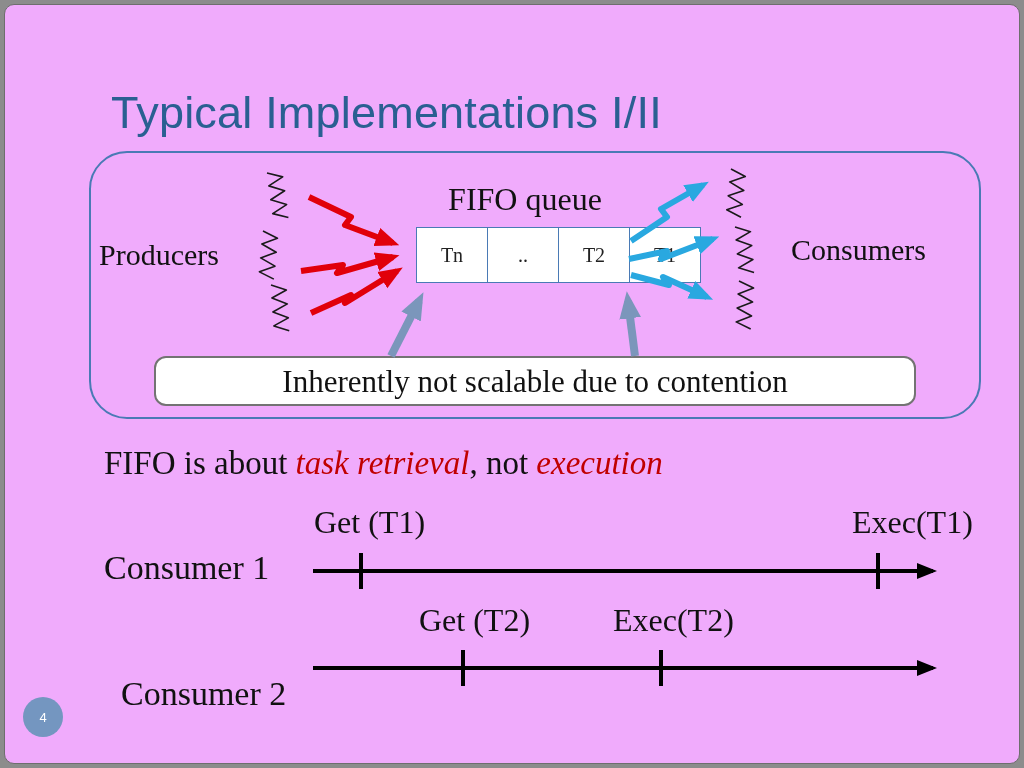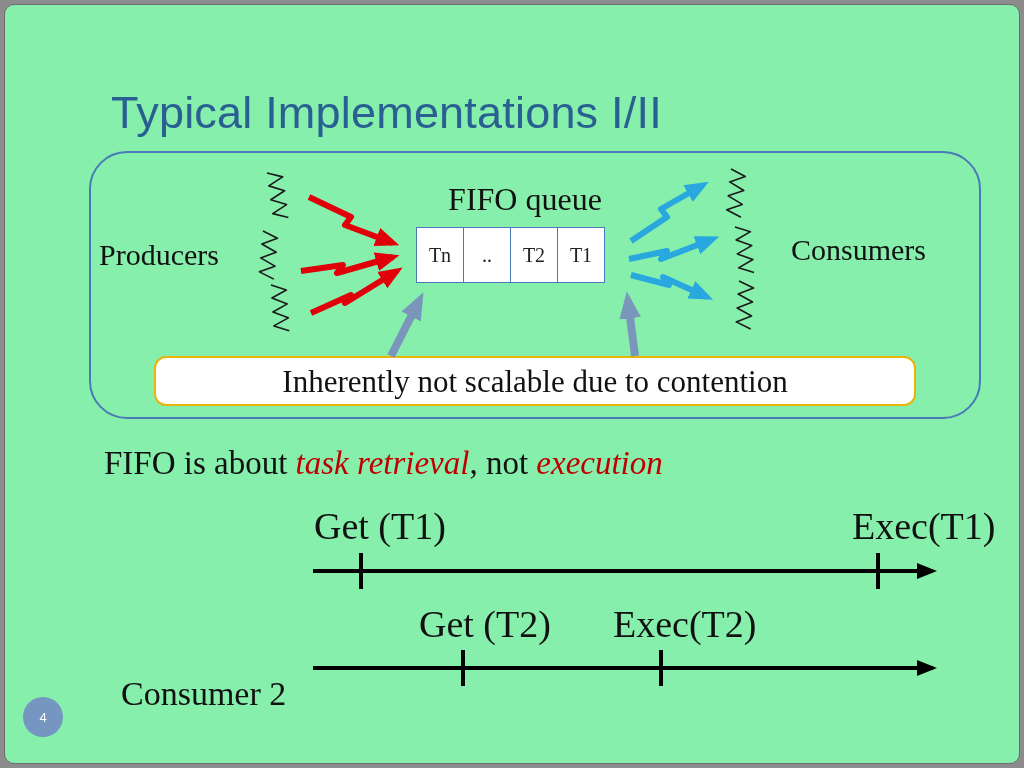--- a/index.html
+++ b/index.html
@@ -6,21 +6,21 @@
   body {
     width: 1024px; height: 768px;
     background: #8c8c8c;
     font-family: "Liberation Serif", serif;
     position: relative;
     overflow: hidden;
   }
   .slide {
     position: absolute; left: 4px; top: 4px;
     width: 1014px; height: 758px;
-    background: #86efac;
+    background: #f0abfc;
     border: 1px solid #6e6e6e;
     border-radius: 10px;
     overflow: hidden;
   }
   .abs { position: absolute; }
 
   .title {
     left: 106px; top: 82px;
     font-family: "Liberation Sans", sans-serif;
     font-size: 45px;
@@ -39,51 +39,51 @@
   .fifo-label {
     left: 390px; top: 176px; width: 260px;
     text-align: center;
     font-size: 32px; color: #111;
   }
   .producers { left: 94px; top: 233px; font-size: 30px; color: #111; }
   .consumers { left: 786px; top: 228px; font-size: 30px; color: #111; }
 
   .queue { left: 411px; top: 222px; display: flex; }
   .qcell {
-    width: 48px; height: 56px;
+    width: 72px; height: 56px;
     border: 1px solid #4a7ab5;
     margin-left: -1px;
     display: flex; align-items: center; justify-content: center;
     font-size: 20px; color: #222;
     background: #fff;
     box-sizing: border-box;
   }
   .qcell:first-child { margin-left: 0; }
 
   .callout {
     left: 149px; top: 351px;
     width: 762px; height: 50px;
-    border: 2px solid #eab308;
+    border: 2px solid #737373;
     border-radius: 12px;
     background: #fff;
     text-align: center;
     font-size: 31px; color: #111;
     line-height: 48px;
     box-sizing: border-box;
   }
 
   .stmt {
     left: 99px; top: 440px;
     font-size: 33px; color: #111;
     white-space: nowrap;
     text-align: right;
   }
   .em-red { color: #c00000; font-style: italic; }
 
-  .evt { font-size: 38px; color: #111; white-space: nowrap; }
+  .evt { font-size: 32px; color: #111; white-space: nowrap; }
   .evt.get-t1  { left: 309px; top: 499px; }
   .evt.exec-t1 { left: 847px; top: 499px; }
   .evt.get-t2  { left: 414px; top: 597px; }
   .evt.exec-t2 { left: 608px; top: 597px; text-align: right; }
 
   .consumer-label { font-size: 34px; color: #111; white-space: nowrap; }
   .consumer-label.c1 { left: 99px; top: 544px; }
   .consumer-label.c2 { left: 116px; top: 642px; margin-top: 28px; }
 
   .overlay {
@@ -124,20 +124,21 @@
   </div>
 
   <div class="abs callout">Inherently not scalable due to contention</div>
 
   <div class="abs stmt">
     <span>FIFO is about </span><span class="em-red">task retrieval</span><span>, not </span><span class="em-red">execution</span>
   </div>
 
   <div class="abs evt get-t1">Get (T1)</div>
   <div class="abs evt exec-t1">Exec(T1)</div>
+  <div class="abs consumer-label c1">Consumer 1</div>
 
   <div class="abs evt get-t2">Get (T2)</div>
   <div class="abs evt exec-t2">Exec(T2)</div>
   <div class="abs consumer-label c2">Consumer 2</div>
 
   <svg class="overlay" viewBox="0 0 1014 758">
     <defs>
       <marker id="arr-red" viewBox="0 0 5 4" markerWidth="4" markerHeight="3.4" refX="3.6" refY="2" orient="auto" markerUnits="strokeWidth">
         <path d="M0,0 L5,2 L0,4 Z" fill="#e1000a"></path>
       </marker>

